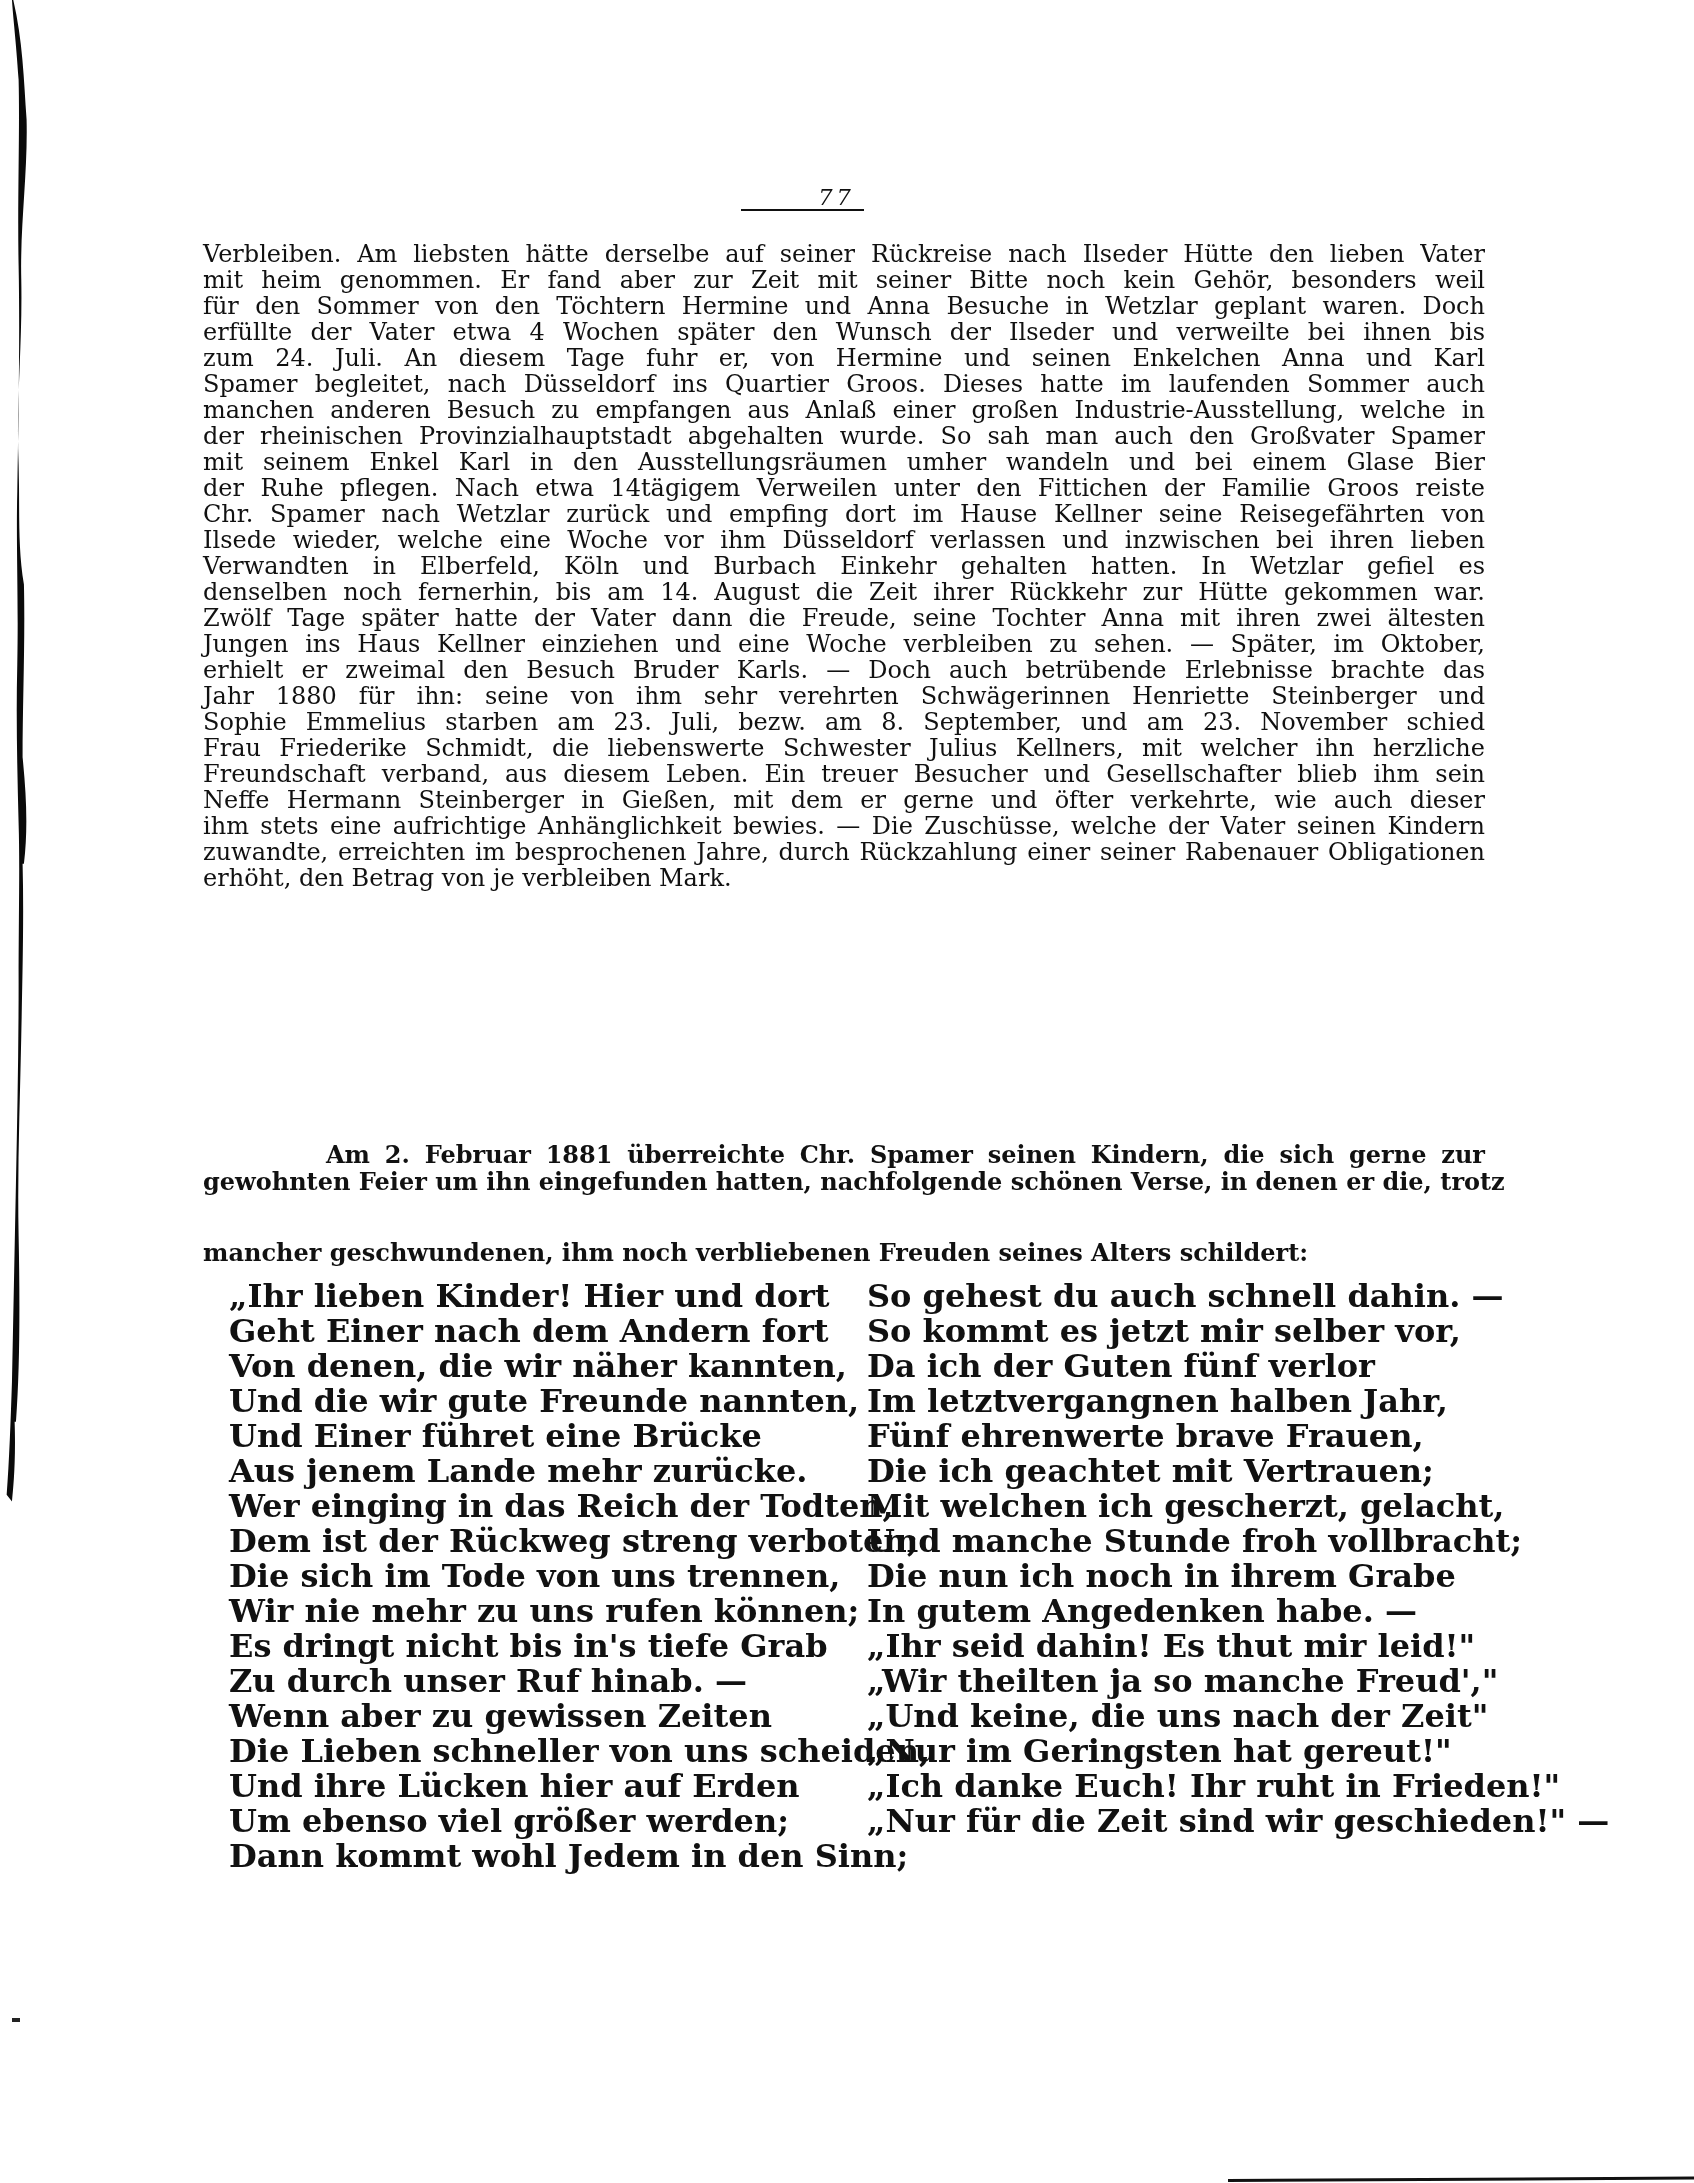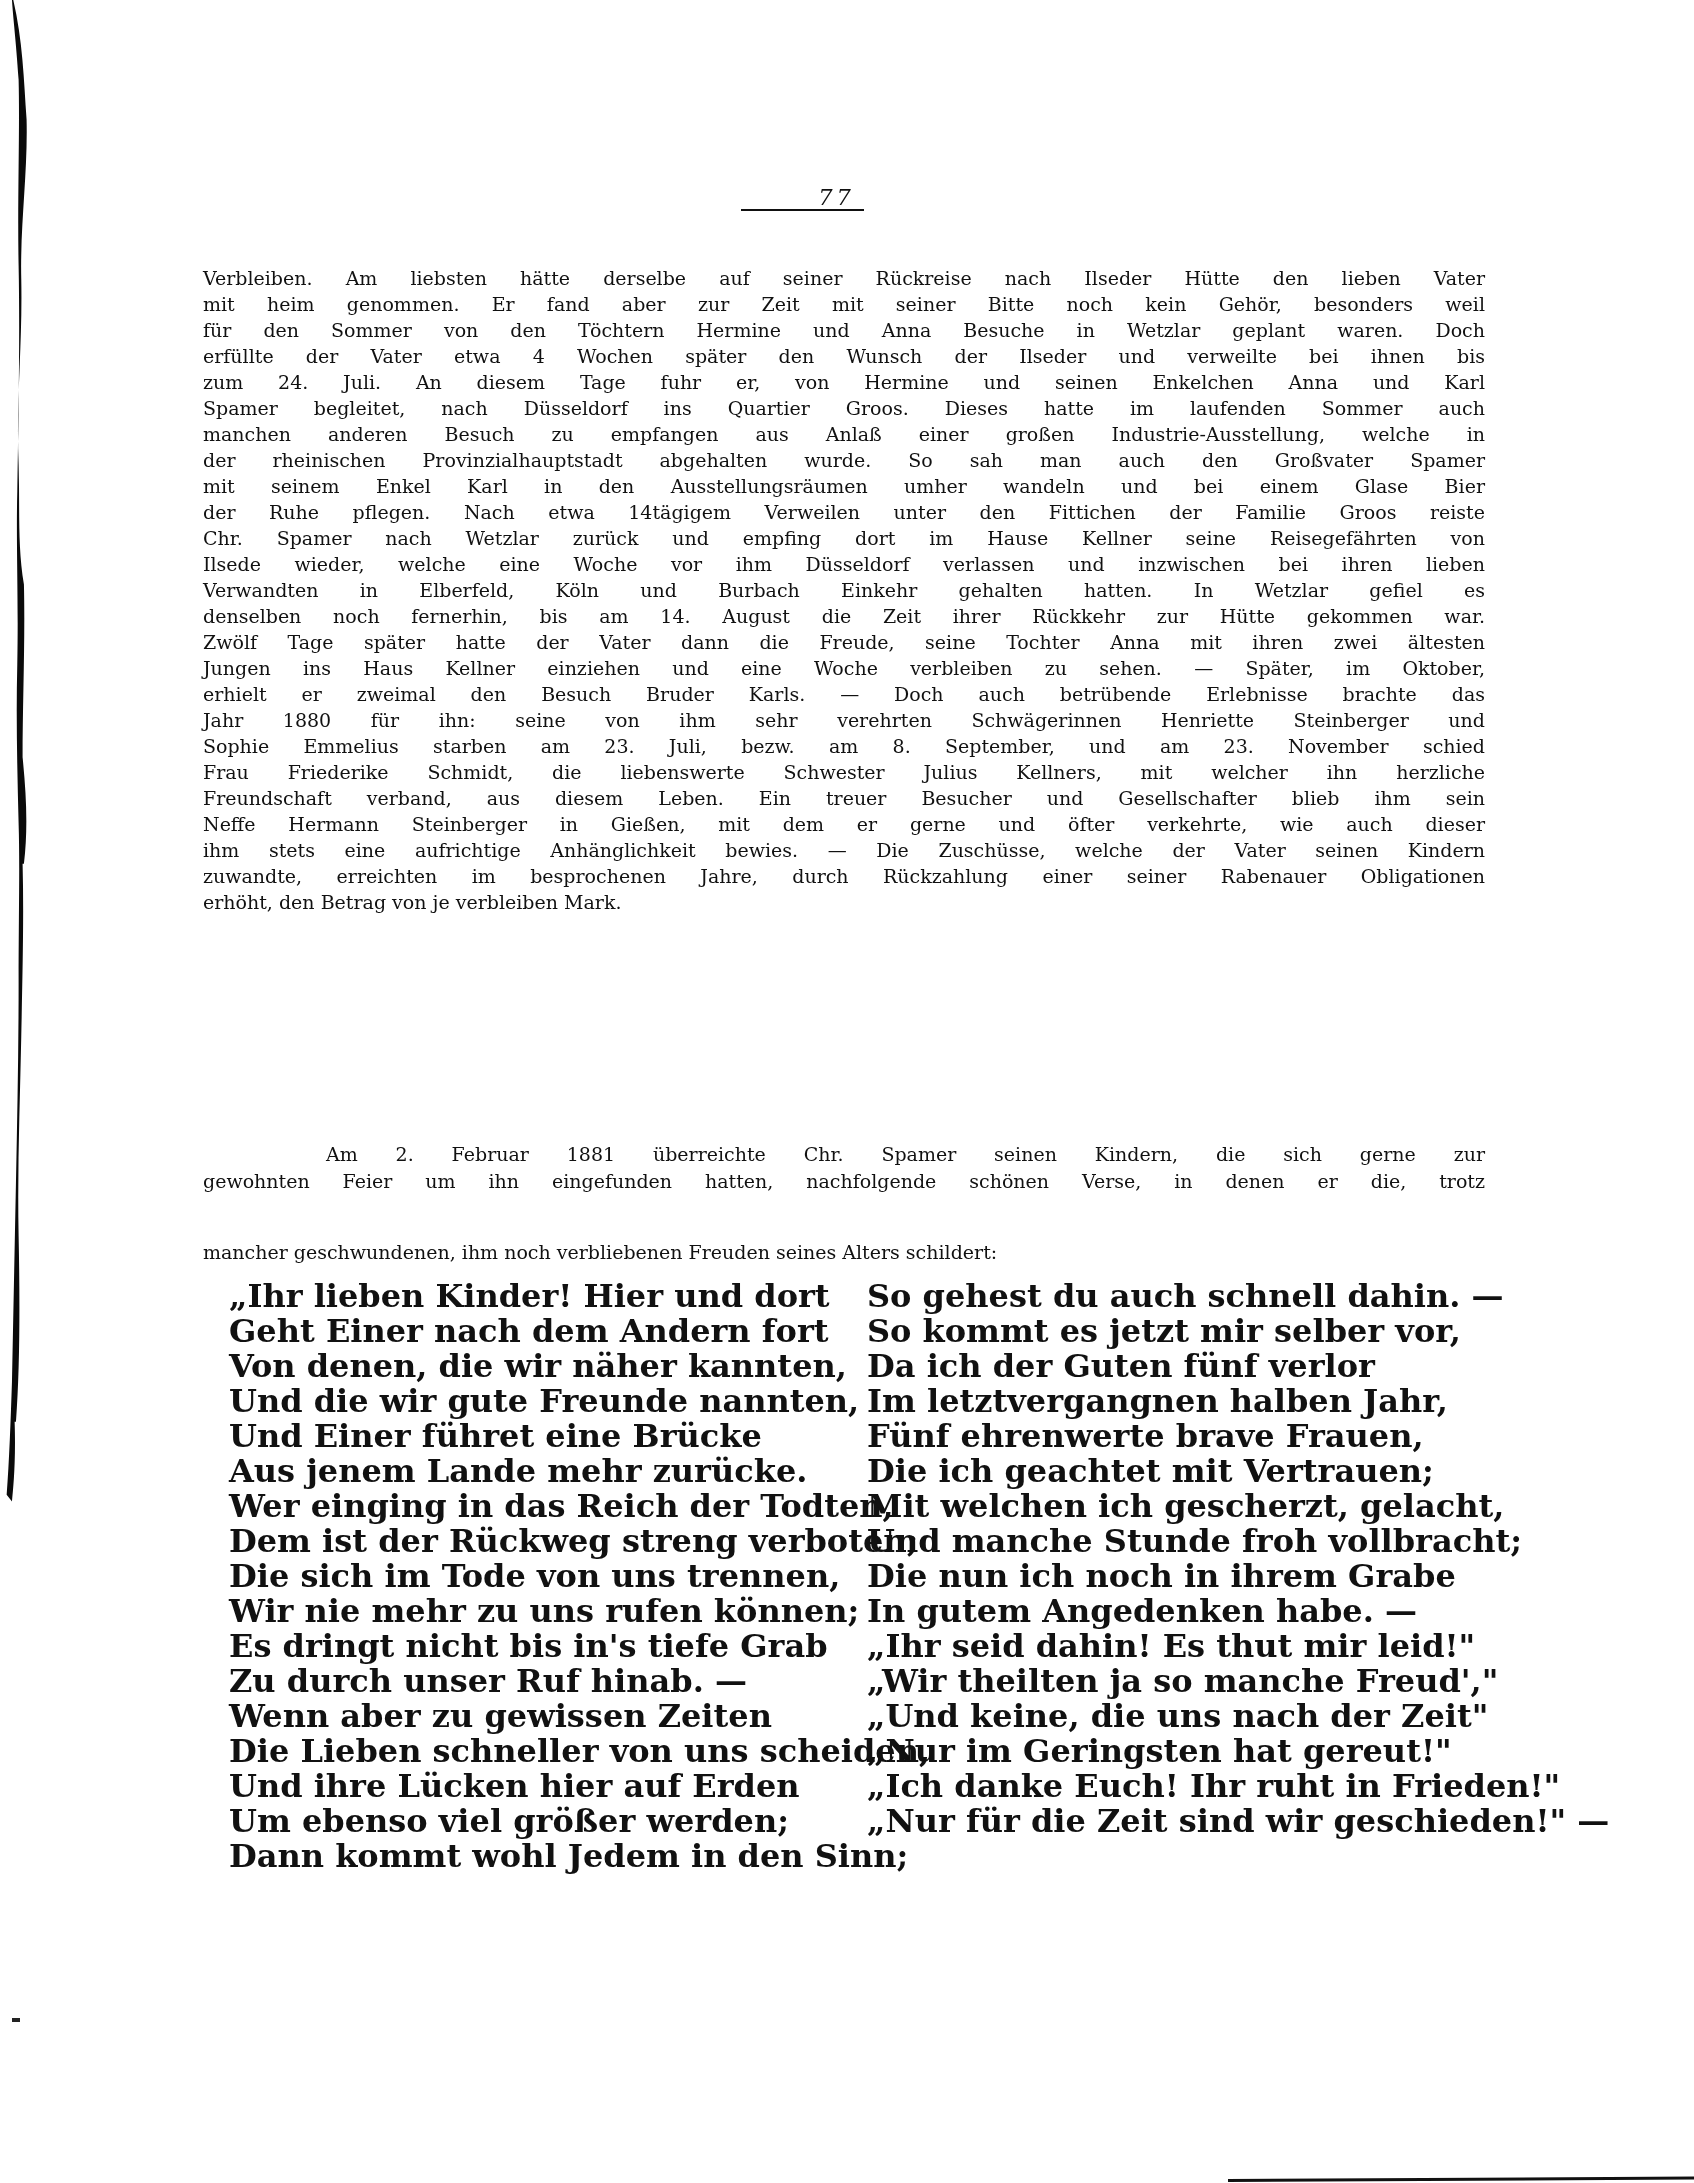--- a/index.html
+++ b/index.html
@@ -39,43 +39,43 @@
       top: 209px;
       width: 123px;
       height: 2px;
       background: #111;
     }
     .prose {
       position: absolute;
       left: 203px;
       top: 241px;
       width: 1282px;
-      font-size: 19px;
+      font-size: 24px;
       line-height: 26px;
       text-align: justify;
       text-align-last: justify;
-      margin-top: 24px;
     }
     .prose .line {
       display: block;
       white-space: nowrap;
       text-align-last: justify;
       height: 26px;
       overflow: visible;
     }
     .prose .line.last {
       text-align-last: left;
     }
     .paragraph-2 {
       position: absolute;
       left: 203px;
       top: 1141px;
       width: 1282px;
-      font-size: 19px;
+      font-size: 24px;
       line-height: 27px;
+      font-weight: bold;
     }
     .paragraph-2 .line {
       display: block;
       white-space: nowrap;
       text-align: justify;
       text-align-last: justify;
       height: 27px;
     }
     .paragraph-2 .line.first { padding-left: 123px; }
     .paragraph-2 .line.last { text-align-last: left; margin-top: 44px; }

